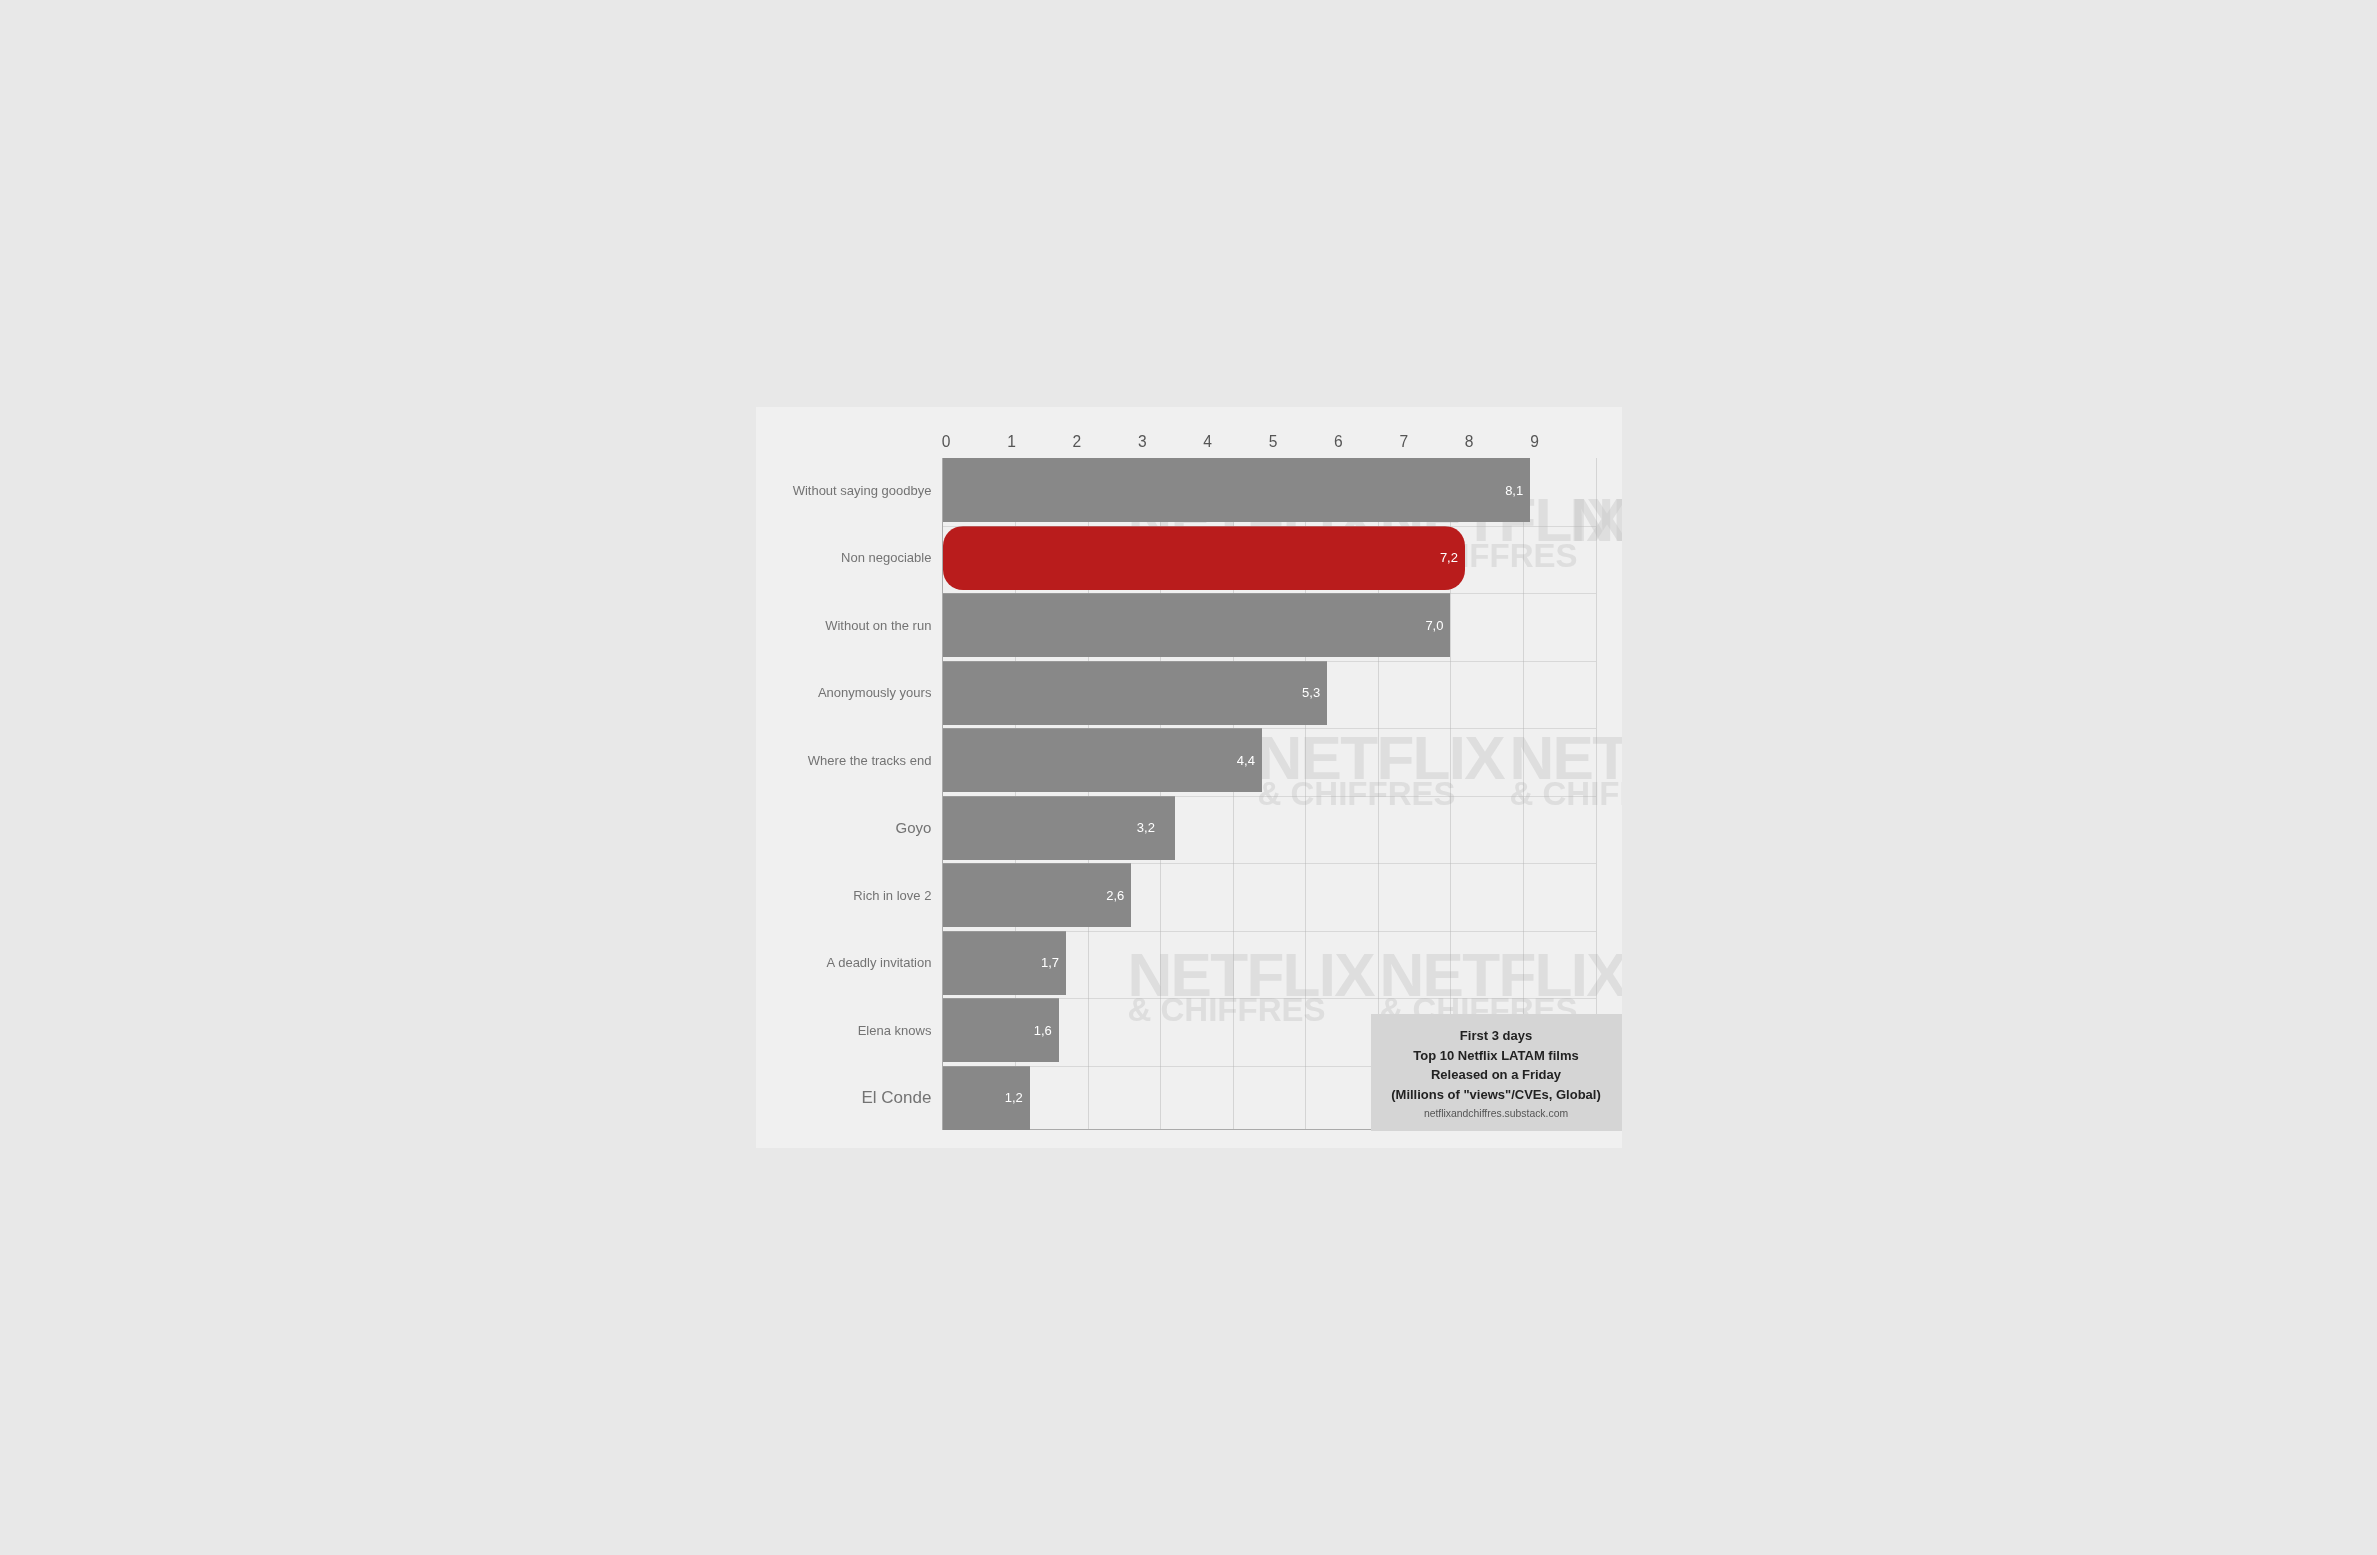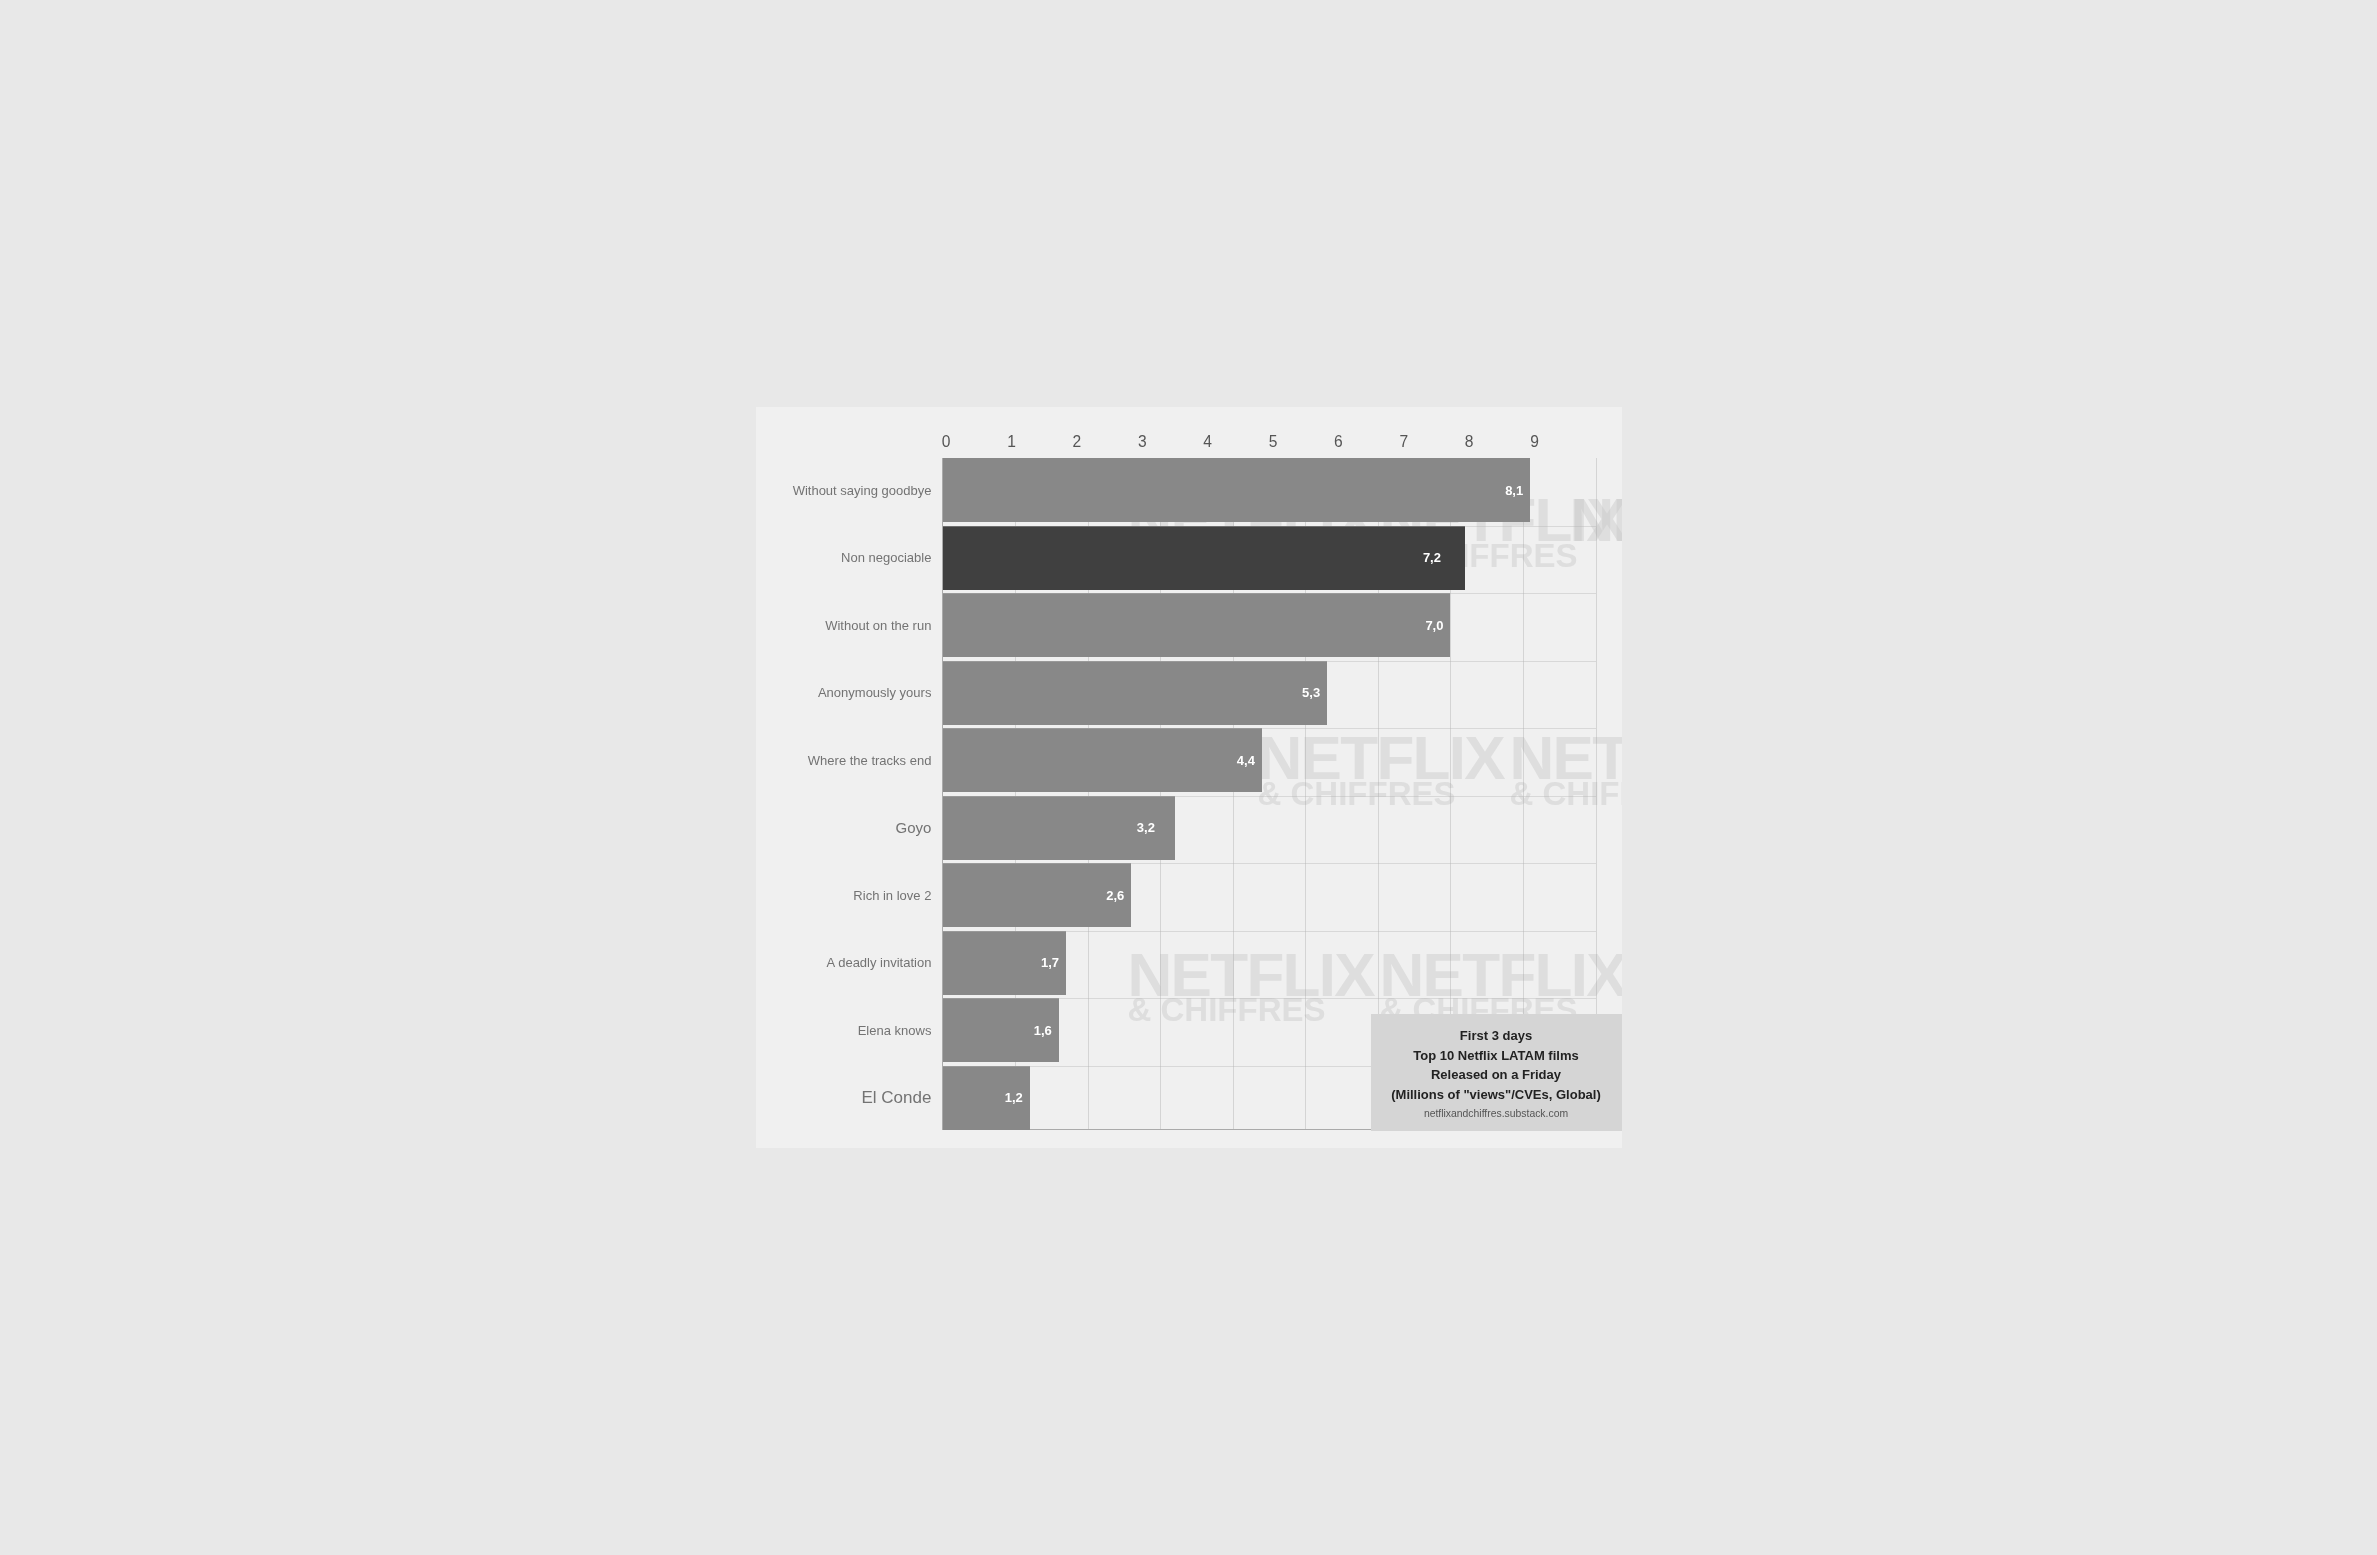--- a/index.html
+++ b/index.html
@@ -95,21 +95,21 @@
     .bar {
       height: 100%;
       display: flex;
       align-items: center;
       justify-content: flex-end;
       padding-right: 5.2px;
     }
     .bar-value {
       color: white;
       font-size: 13px;
-      font-weight: bold;
+      font-weight: normal;
       white-space: nowrap;
     }
     
     .legend-box {
       position: absolute;
       bottom: 17px;
       right: 0;
       background: #d5d5d5;
       padding: 12px 15.6px;
       text-align: center;
@@ -201,21 +201,21 @@
           <div class="grid-line" style="left: 100%;"></div>
         </div>
 
       <div id="bars-wrapper">
           <div class="bar-row" style="height: 64px; margin-bottom: 3.5px; position: relative;">
             <div class="bar" style="width: 90%; height: 100%; background-color: rgb(136, 136, 136); display: flex; align-items: center; justify-content: flex-end; padding-right: 7px;">
               <span class="bar-value">8,1</span>
             </div>
           </div>
           <div class="bar-row" style="height: 64px; margin-bottom: 3.5px; position: relative;">
-            <div class="bar" style="width: 80%; height: 100%; background-color: #404040; display: flex; align-items: center; justify-content: flex-end; padding-right: 24px;">
+            <div class="bar" style="width: 80%; height: 100%; background-color: #b91c1c; display: flex; align-items: center; justify-content: flex-end; padding-right: 7px; border-radius: 20px;">
               <span class="bar-value">7,2</span>
             </div>
           </div>
           <div class="bar-row" style="height: 64px; margin-bottom: 3.5px; position: relative;">
             <div class="bar" style="width: 77.78%; height: 100%; background-color: rgb(136, 136, 136); display: flex; align-items: center; justify-content: flex-end; padding-right: 7px;">
               <span class="bar-value">7,0</span>
             </div>
           </div>
           <div class="bar-row" style="height: 64px; margin-bottom: 3.5px; position: relative;">
             <div class="bar" style="width: 58.89%; height: 100%; background-color: rgb(136, 136, 136); display: flex; align-items: center; justify-content: flex-end; padding-right: 7px;">

